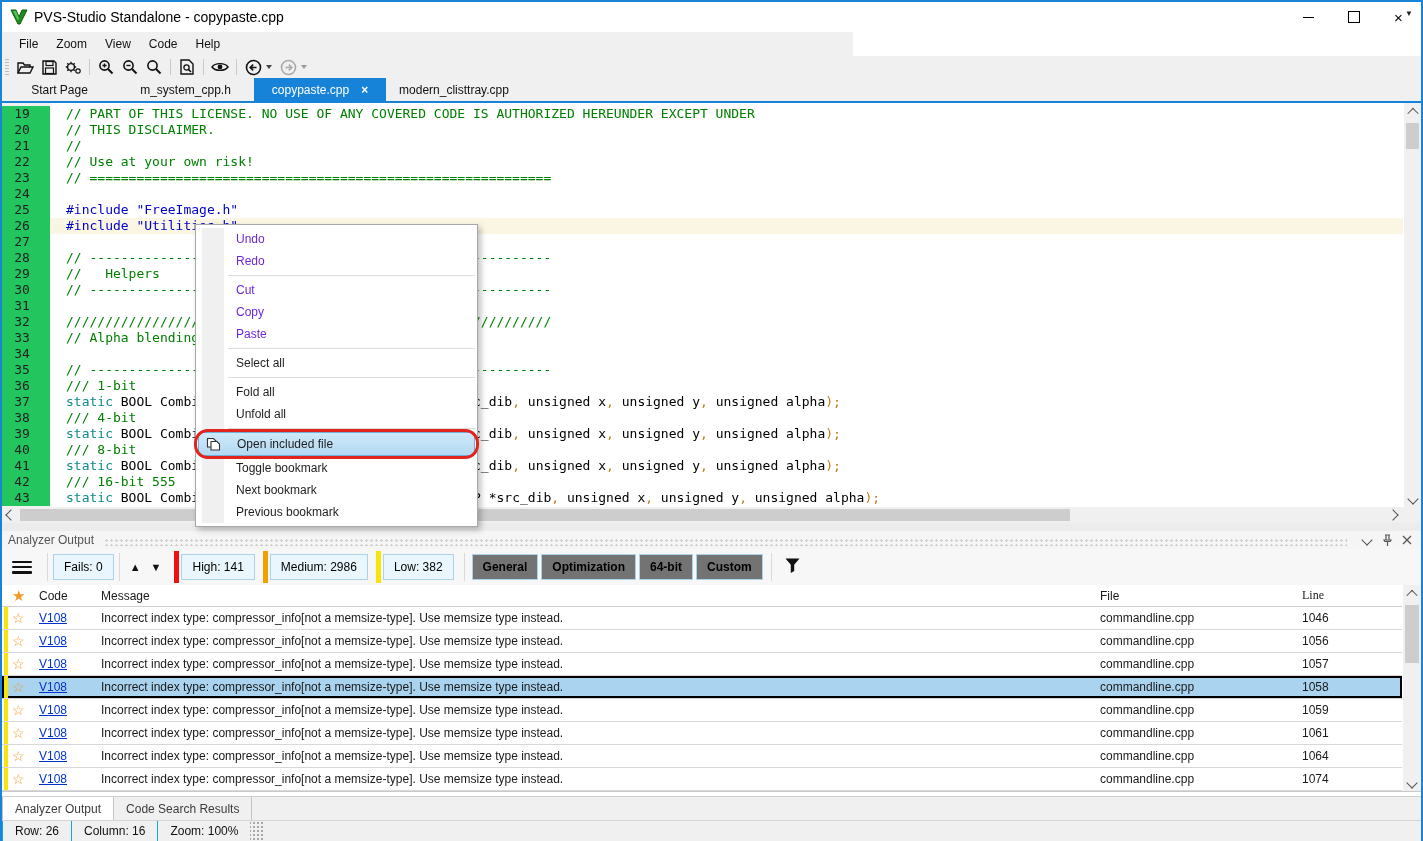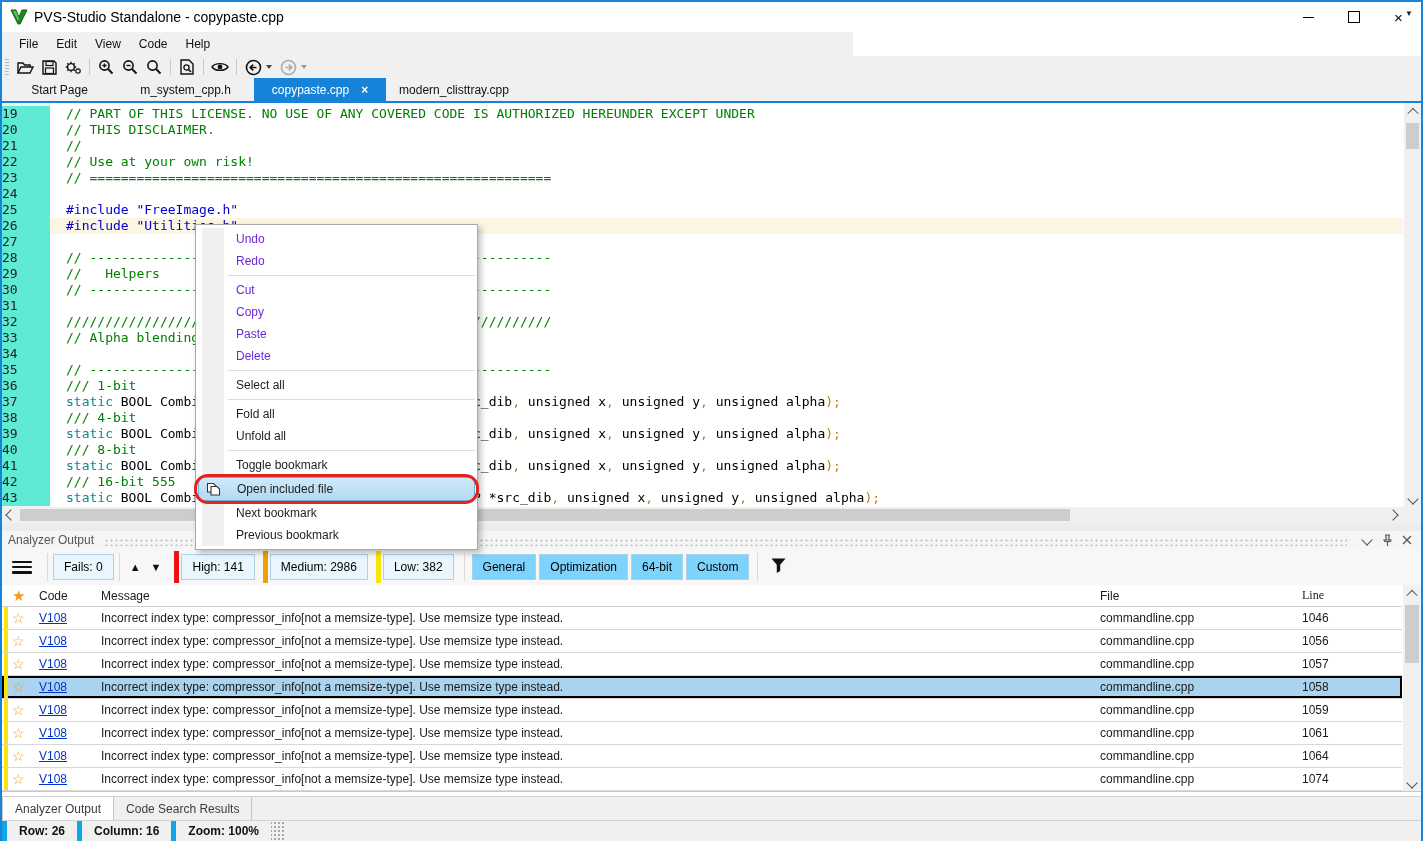--- a/index.html
+++ b/index.html
@@ -35,21 +35,21 @@
   .doc-tab{height:23px;display:flex;align-items:center;justify-content:center;font-size:12px;color:#111;box-sizing:border-box;}
   .doc-tab.active{background:#1683d8;color:#fff;}
   .tab-close{margin-left:12px;font-size:12px;font-weight:bold;color:#fff;line-height:1;}
   .tab-overflow{position:absolute;right:8px;top:7px;font-size:8px;color:#222;}
 
   
   .editor{position:absolute;left:0;right:0;top:99px;height:406px;background:#fff;border-top:2px solid #1683d8;box-sizing:border-box;overflow:hidden;}
   .gutter-bg{position:absolute;left:0;top:0;bottom:0;width:48px;background:#f1f1f1;}
   #code-lines{position:absolute;left:0;top:3px;right:18px;font-family:"DejaVu Sans Mono",monospace;font-size:13px;line-height:16px;white-space:pre;}
   .code-row{display:flex;height:16px;}
-  .ln{width:40px;text-align:left;padding-right:8px;color:#222;background:#5eead4;flex:0 0 auto;}
+  .ln{width:40px;text-align:center;padding-right:8px;color:#222;background:#22c55e;flex:0 0 auto;}
   .codecell{flex:1;padding-left:16px;}
   .code-row.cur .codecell{background:#fbf5e4;}
   .seg-cm{color:#008000;}
   .seg-pp{color:#0000cc;}
   .seg-kw{color:#0f8a8a;}
   .seg-tx{color:#000;}
   .seg-pu{color:#c47a14;}
 
   
   .vscroll{position:absolute;right:0;top:0;bottom:0;width:17px;background:#f0f0f0;}
@@ -71,21 +71,21 @@
   .panel-dots{flex:1;height:8px;margin:4px 10px 0 10px;background:radial-gradient(#cfcfcf 1px,transparent 1.2px);background-size:5px 5px;}
   .panel-icons{display:flex;align-items:center;margin-right:4px;color:#555;}
   .panel-icons>div{width:20px;display:flex;justify-content:center;align-items:center;}
 
   
   .filterbar{position:absolute;left:0;right:0;top:547px;height:36px;background:#f7f7f7;display:flex;align-items:center;}
   .burger{width:20px;height:13px;display:flex;flex-direction:column;justify-content:space-between;margin:0 10px;}
   .burger div{height:2.6px;background:#111;border-radius:1px;}
   .fsep{width:1px;height:28px;background:#dadada;margin:0 5px;}
   .fbtn{height:26px;display:flex;align-items:center;justify-content:center;background:#eaf6fd;border:1px solid #abd2e8;box-sizing:border-box;padding:0 10px;font-size:12px;color:#000;white-space:nowrap;}
-  .fbtn.bold{font-weight:normal;background:#7dd3fc;}
+  .fbtn.bold{font-weight:bold;background:#737373;}
   .tri-btn{font-size:11px;color:#111;padding:0 5px;}
   .sev-bar{width:5px;height:32px;margin-left:8px;margin-right:2px;}
   .funnel{margin:0 8px;}
 
   
   .grid{position:absolute;left:0;right:0;top:583px;height:207px;background:#fff;border-bottom:1px solid #c9c9c9;box-sizing:border-box;}
   .gline{position:absolute;top:0;bottom:0;width:1px;background:#e3e3e3;}
   .grow{position:absolute;left:0;right:19px;height:23px;border-bottom:1px solid #d8d8d8;box-sizing:border-box;background:#fff;}
   .ghead{position:absolute;left:0;right:19px;height:22px;border-bottom:1px solid #cfcfcf;box-sizing:border-box;background:#fff;font-size:12px;}
   .cell{position:absolute;top:0;height:100%;display:flex;align-items:center;white-space:nowrap;overflow:hidden;}
@@ -95,21 +95,21 @@
   .grow.sel{background:#a9d3ee;box-shadow:inset 0 0 0 2px #000;z-index:2;}
   .grid-vscroll{position:absolute;right:0;top:0;bottom:0;width:18px;background:#f0f0f0;}
   .grid-vscroll .thumb{position:absolute;left:2px;right:2px;top:20px;height:58px;background:#cdcdcd;}
 
   
   .bottom-tabs{position:absolute;left:0;right:0;top:794px;height:24px;background:#f0f0f0;display:flex;border-top:1px solid #cfcfcf;box-sizing:border-box;}
   .btab{height:100%;display:flex;align-items:center;padding:0 12px;font-size:12px;color:#3c3c3c;border-right:1px solid #c4c4c4;box-sizing:border-box;}
   .btab.active{background:#fff;border-left:1px solid #c4c4c4;}
   .statusbar{position:absolute;left:0;right:0;top:818px;height:21px;background:#f0f0f0;border-top:1px solid #d4d4d4;box-sizing:border-box;display:flex;align-items:center;font-size:12px;color:#111;}
   .status-path{margin-left:8px;flex:1;white-space:nowrap;}
-  .scell{height:100%;display:flex;align-items:center;padding:0 12px;border-left:5px solid #0ea5e9;box-sizing:border-box;white-space:nowrap;font-weight:bold;}
+  .scell{height:100%;display:flex;align-items:center;padding:0 12px;border-left:1px solid #0ea5e9;box-sizing:border-box;white-space:nowrap;}
   .grip-corner{width:14px;height:100%;background:radial-gradient(#a8a8a8 1px,transparent 1.3px);background-size:4px 4px;background-position:bottom right;margin-right:2px;}
 
   
   .ctxmenu{position:absolute;left:193px;top:222px;width:283px;background:#fff;border:1px solid #a8a8a8;box-shadow:3px 3px 6px rgba(0,0,0,.25);z-index:10;padding:3px 0;box-sizing:border-box;}
   .ctx-gutter{position:absolute;left:6px;top:3px;bottom:3px;width:22px;background:#f0f0f0;}
   .mi{position:relative;height:22px;display:flex;align-items:center;padding-left:40px;font-size:12px;color:#1e1e1e;}
   .mi.dis{color:#6d28d9;}
   .mi.hl{height:24px;margin:1px 2px;padding-left:38px;background:linear-gradient(#cfe9fa,#b3d9f2);border:1px solid #70b0dc;box-sizing:border-box;border-radius:2px;}
   .mi .mi-icon{position:absolute;left:6px;top:3px;}
   .msep{height:1px;background:#dcdcdc;margin:3px 2px 3px 32px;}
@@ -135,21 +135,21 @@
         </div>
       <div class="win-btn">
           <span class="glyph-close">×</span>
         </div>
     </div>
   </div>
 
   <div class="menubar">
     <div class="menubar-left" id="menubar">
         <span class="menu-item">File</span>
-        <span class="menu-item">Edit</span>
+        <span class="menu-item">Zoom</span>
         <span class="menu-item">View</span>
         <span class="menu-item">Code</span>
         <span class="menu-item">Help</span>
       </div>
   </div>
 
   <div class="toolbar">
     <div class="grip"></div>
     <div class="tb-icon">
       <svg width="17" height="15" viewBox="0 0 17 15">
@@ -461,47 +461,44 @@
       <div class="msep"></div>
       <div class="mi dis">
         <span>Cut</span>
       </div>
       <div class="mi dis">
         <span>Copy</span>
       </div>
       <div class="mi dis">
         <span>Paste</span>
       </div>
-      <div class="mi dis">
-        <span>Delete</span>
-      </div>
       <div class="msep"></div>
       <div class="mi">
         <span>Select all</span>
       </div>
       <div class="msep"></div>
       <div class="mi">
         <span>Fold all</span>
       </div>
       <div class="mi">
         <span>Unfold all</span>
       </div>
       <div class="msep"></div>
-      <div class="mi">
-        <span>Toggle bookmark</span>
-      </div>
       <div class="mi hl">
         <span class="mi-icon"><svg width="16" height="16" viewBox="0 0 16 16">
             <path d="M2.5 2.5 h6 l2.5 2.5 v6 h-8.5 z" fill="#fff" stroke="#333" stroke-width="1.1"></path>
             <path d="M6 5.5 h6 l2.5 2.5 v6 h-8.5 z" fill="#fff" stroke="#333" stroke-width="1.1"></path>
           </svg></span>
         <span>Open included file</span>
         <div class="annotation" style="border-color: rgb(226, 36, 30);"></div>
       </div>
       <div class="mi">
+        <span>Toggle bookmark</span>
+      </div>
+      <div class="mi">
         <span>Next bookmark</span>
       </div>
       <div class="mi">
         <span>Previous bookmark</span>
       </div>
     </div>
 
 </div>
 
 </body></html>

